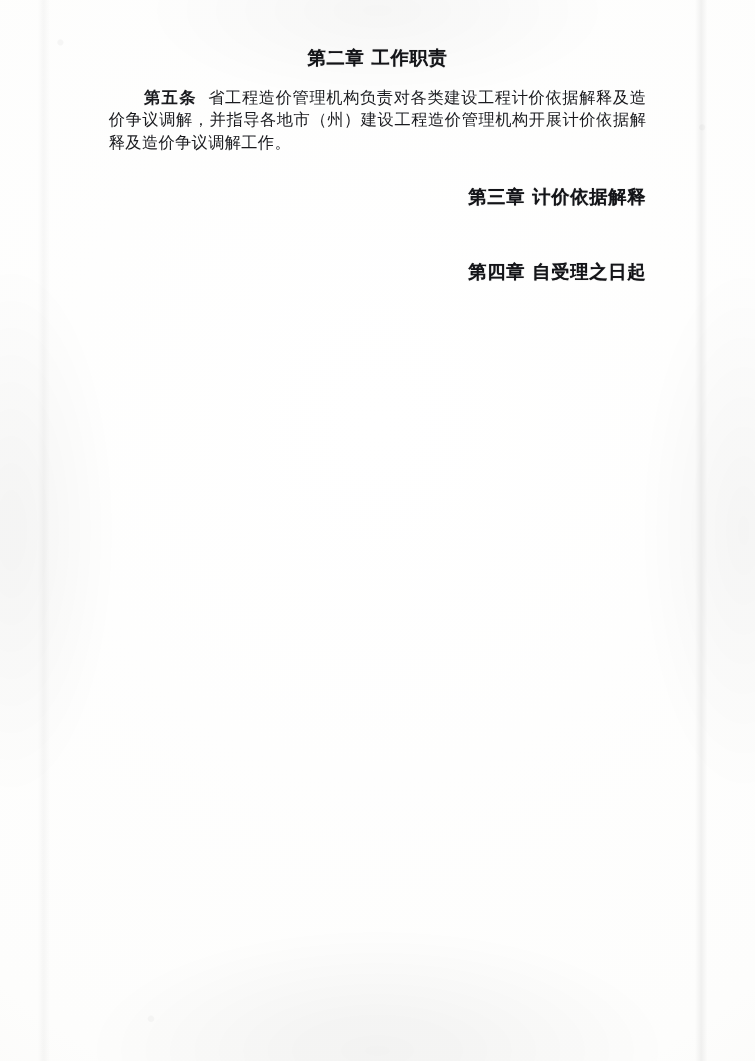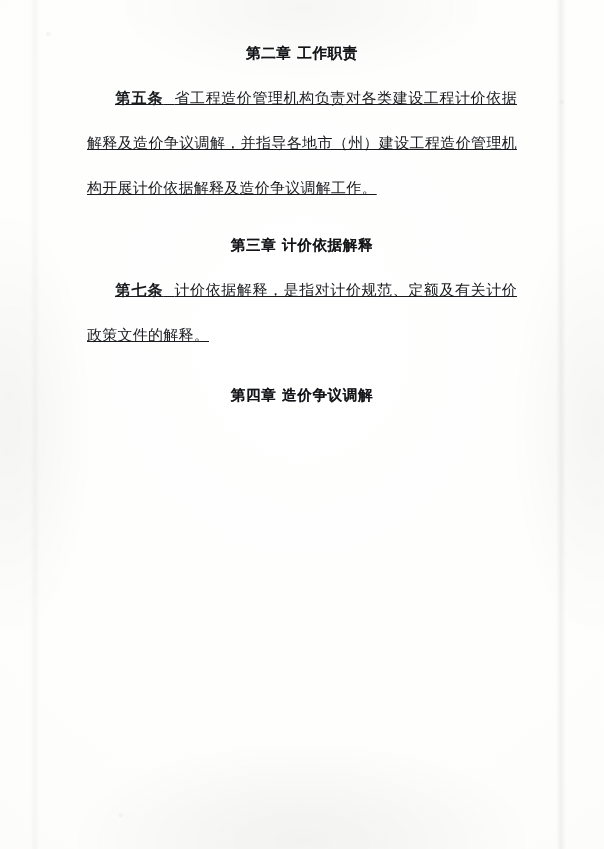--- a/index.html
+++ b/index.html
@@ -39,47 +39,47 @@
     opacity: 0.9;
   }
   #content {
     position: absolute;
     left: 0;
     top: 0;
     width: 604px;
     padding: 0;
   }
   .doc-body {
-    margin: 10px auto;
+    margin: 4px auto;
     width: 430px;
     padding-top: 32px;
     color: #15161a;
   }
   .heading {
     text-align: center;
     font-size: 14.6px;
     font-weight: bold;
     letter-spacing: 0.6px;
     line-height: 1.5;
     margin: 0 0 12px 0;
     color: #131418;
     text-shadow: 0 0 0.6px rgba(0,0,0,0.5);
   }
   .heading.spaced-top {
     margin-top: 20px;
+    text-align: right;
   }
   .para {
-    font-size: 15px;
-    line-height: 45px;
+    font-size: 13px;
+    line-height: 18px;
     margin: 0;
     text-align: justify;
     text-justify: inter-ideograph;
     letter-spacing: 0.25px;
     color: #1a1b1f;
-    text-decoration: underline;
   }
   .para .lead {
     font-weight: bold;
     letter-spacing: 0.8px;
   }
   .para .indent {
     display: inline-block;
     width: 28px;
   }
   .gap-sm { height: 3px; }
@@ -108,26 +108,25 @@
 
       <h2 class="heading">第二章  工作职责</h2>
 
       <p class="para"><span class="indent"></span><span class="lead">第五条</span>&nbsp;&nbsp;<span>省工程造价管理机构负责对各类建设工程计价依据解释及造价争议调解，并指导各地市（州）建设工程造价管理机构开展计价依据解释及造价争议调解工作。</span></p>
 
       <div class="gap-sm"></div>
 
 
       <h2 class="heading spaced-top">第三章  计价依据解释</h2>
 
-      <p class="para"><span class="indent"></span><span class="lead">第七条</span>&nbsp;&nbsp;<span>计价依据解释，是指对计价规范、定额及有关计价政策文件的解释。</span></p>
 
       <div class="gap-sm"></div>
 
 
       <div class="gap-sm"></div>
 
 
-      <h2 class="heading spaced-top">第四章  造价争议调解</h2>
+      <h2 class="heading spaced-top">第四章  自受理之日起</h2>
 
 
     </div>
   </div>
 </div>
 
 </body></html>

